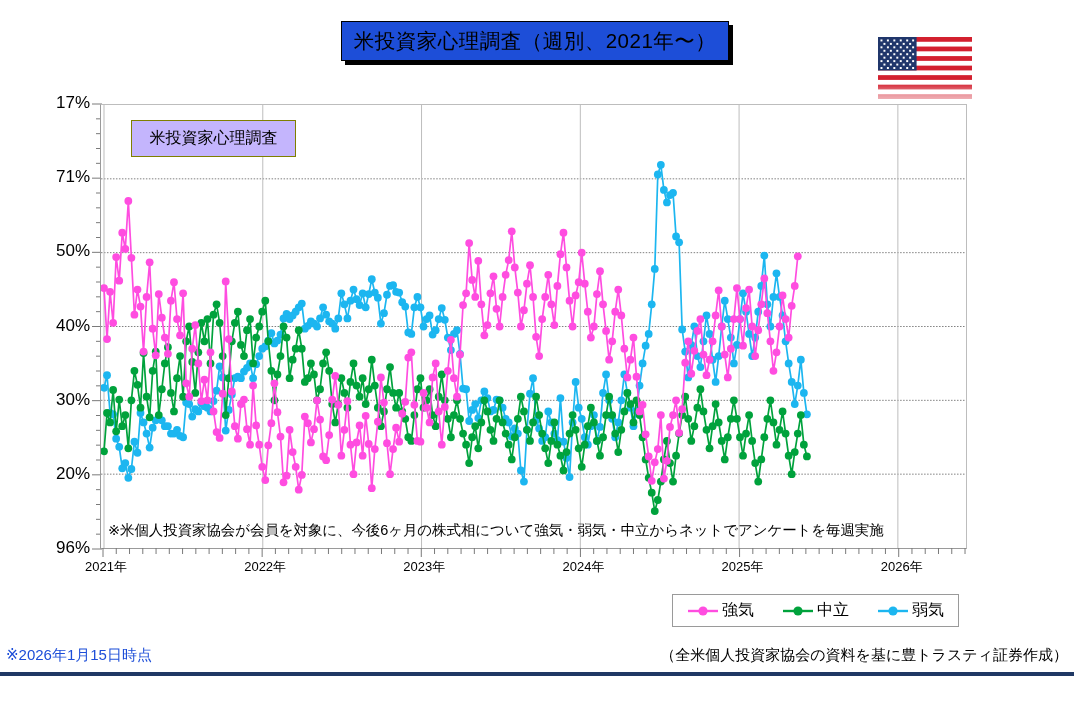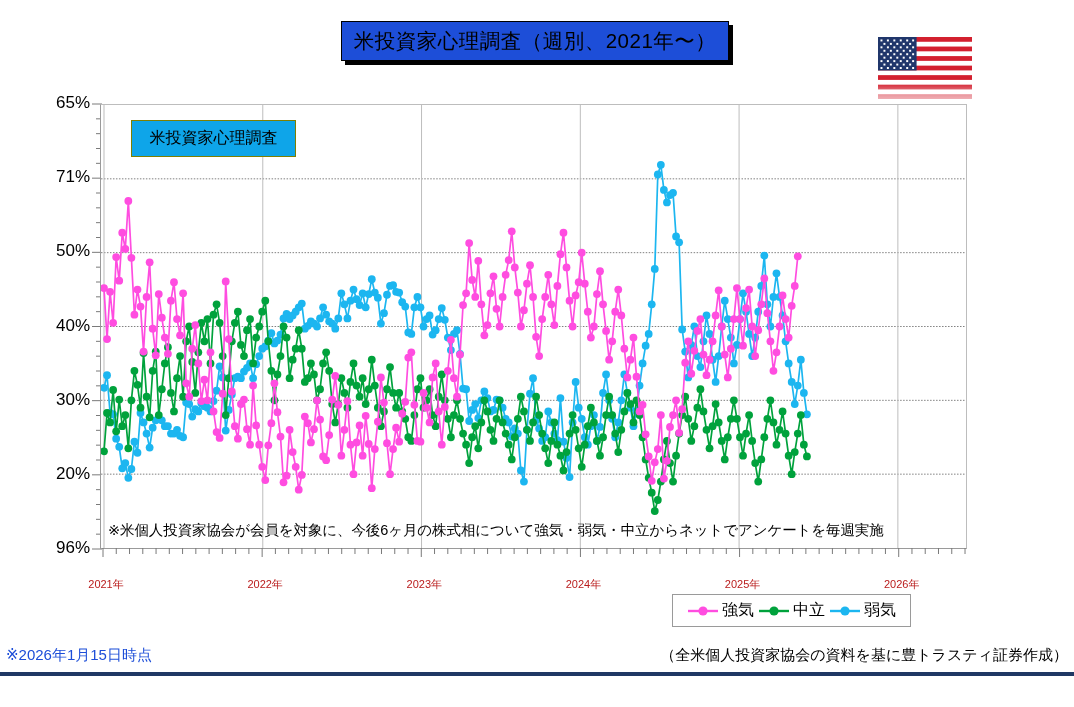--- a/index.html
+++ b/index.html
@@ -60,51 +60,50 @@
   }
   #yaxis-labels{position:absolute;left:0;top:0;width:100px;height:707px;}
   #yaxis-labels .ylabel{position:absolute;right:10px;}
 
   #ytick-svg{position:absolute;left:92px;top:100px;width:10px;height:455px;}
 
   
   #xtick-svg{position:absolute;left:100px;top:548px;width:868px;height:10px;}
   #xaxis-labels{position:absolute;left:0;top:558px;width:1074px;height:30px;}
   .xlabel{
-    position:absolute;font-size:11px;color:#b91c1c;white-space:nowrap;
+    position:absolute;font-size:13px;color:#000000;white-space:nowrap;
     transform:translateX(-50%);
-    margin-top:19px;
   }
 
   
   #yellow-note{
     position:absolute;left:131px;top:120px;
     width:165px;height:37px;
-    background:#0ea5e9;border:1.3px solid #7f7f00;
+    background:#c4b5fd;border:1.3px solid #7f7f00;
     display:flex;align-items:center;justify-content:center;
     box-sizing:border-box;
   }
   #yellow-note span{font-size:16px;color:#000000;white-space:nowrap;}
 
   
   #chart-footnote{
     position:absolute;left:108px;top:521px;
     font-size:14.5px;color:#000000;white-space:nowrap;
     letter-spacing:-0.1px;
   }
 
   
   #legend-box{
     position:absolute;left:672px;top:594px;
     height:33px;
     border:1px solid #9a9a9a;
     background:#ffffff;
     display:flex;align-items:center;
     padding:0 14px;box-sizing:border-box;
-    gap:4px;
+    gap:28px;
   }
   .legend-item{display:flex;align-items:center;gap:3px;}
   .legend-item .lg-svg{display:block;}
   .legend-item .lg-text{font-size:16px;color:#000000;white-space:nowrap;}
 
   
   #footer-left{
     position:absolute;left:6px;top:646px;
     font-size:15px;color:#1d4ed8;white-space:nowrap;
   }
@@ -187,21 +186,21 @@
         <rect x="31" y="61" width="4" height="4"></rect>
         <rect x="44" y="61" width="4" height="4"></rect>
         <rect x="57" y="61" width="4" height="4"></rect>
         <rect x="69" y="61" width="4" height="4"></rect>
     </g>
   </svg>
   <div id="flag-fade"></div>
 </div>
 
 <div id="yaxis-labels">
-    <div class="ylabel" style="top: 93px;">65%</div>
+    <div class="ylabel" style="top: 93px;">17%</div>
     <div class="ylabel" style="top: 167.167px;">71%</div>
     <div class="ylabel" style="top: 241.333px;">50%</div>
     <div class="ylabel" style="top: 315.5px;">40%</div>
     <div class="ylabel" style="top: 389.667px;">30%</div>
     <div class="ylabel" style="top: 463.833px;">20%</div>
     <div class="ylabel" style="top: 538px;">96%</div>
   </div>
 <svg id="ytick-svg">
     <line x1="0" y1="449" x2="10" y2="449" stroke="#7a7a7a" stroke-width="1"></line>
     <line x1="4" y1="434.1666666666667" x2="10" y2="434.1666666666667" stroke="#7a7a7a" stroke-width="1"></line>

